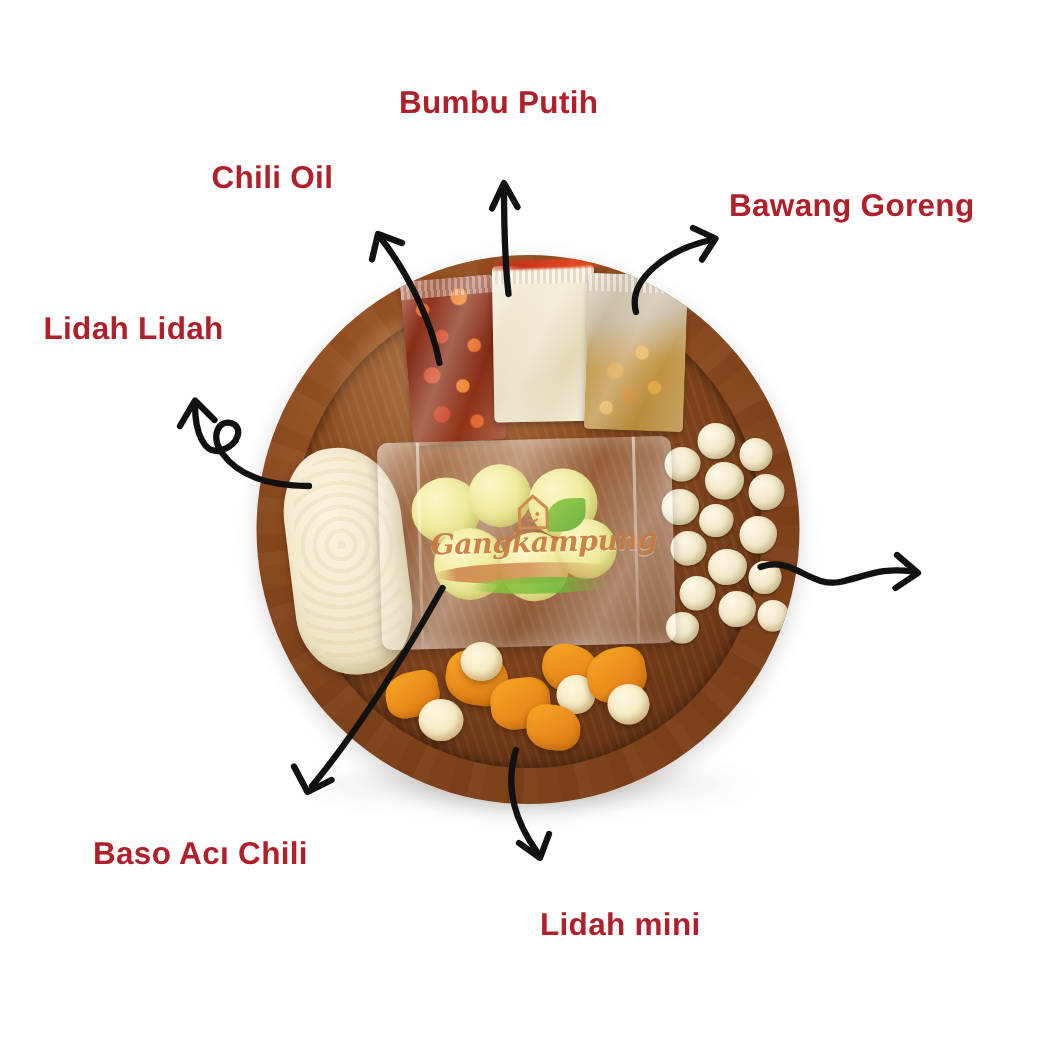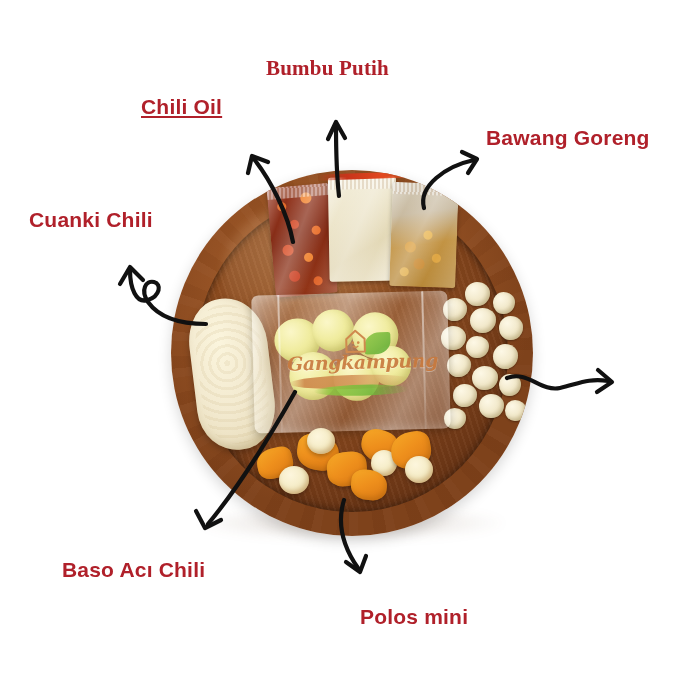--- a/index.html
+++ b/index.html
@@ -456,26 +456,26 @@
       <path class="ar" d="M295,392 C268,440 238,488 208,524"></path>
       <path class="arh" d="M196,511 L205,528 L221,520"></path>
     </g>
 
     <g>
       <path class="ar" d="M344,500 C336,526 344,548 358,568"></path>
       <path class="arh" d="M346,562 L360,572 L366,556"></path>
     </g>
   </svg>
 
-  <div class="label" style="left:141px; top:96px;text-decoration:underline;">Chili Oil</div>
-
-  <div class="label" style="left:266px; top:58px;font-family:Liberation Serif, serif;">Bumbu Putih</div>
+  <div class="label" style="left:141px; top:108px;">Chili Oil</div>
+
+  <div class="label" style="left:266px; top:58px;">Bumbu Putih</div>
 
   <div class="label" style="left:486px; top:127px;">Bawang Goreng</div>
 
-  <div class="label" style="left:29px; top:209px;">Cuanki Chili</div>
+  <div class="label" style="left:29px; top:209px;">Lidah Lidah</div>
 
 
   <div class="label" style="left:62px; top:559px;">Baso Acı Chili</div>
 
-  <div class="label" style="left:360px; top:606px;">Polos mini</div>
+  <div class="label" style="left:360px; top:606px;">Lidah mini</div>
 
 </div>
 
 </body></html>

